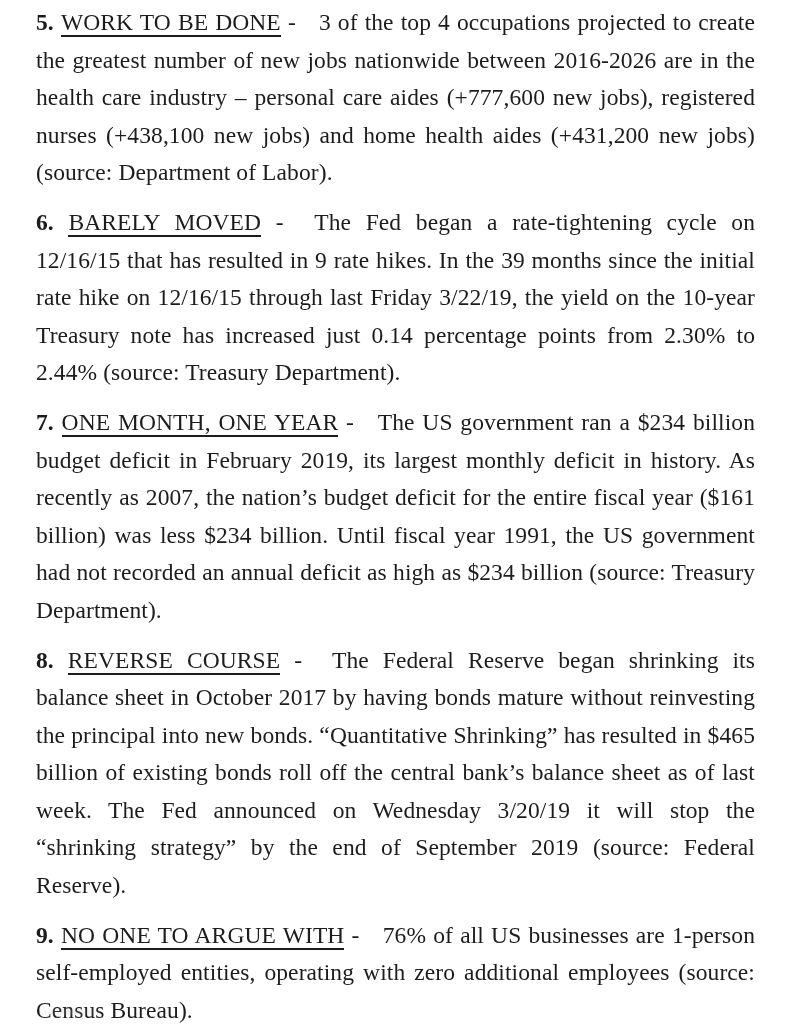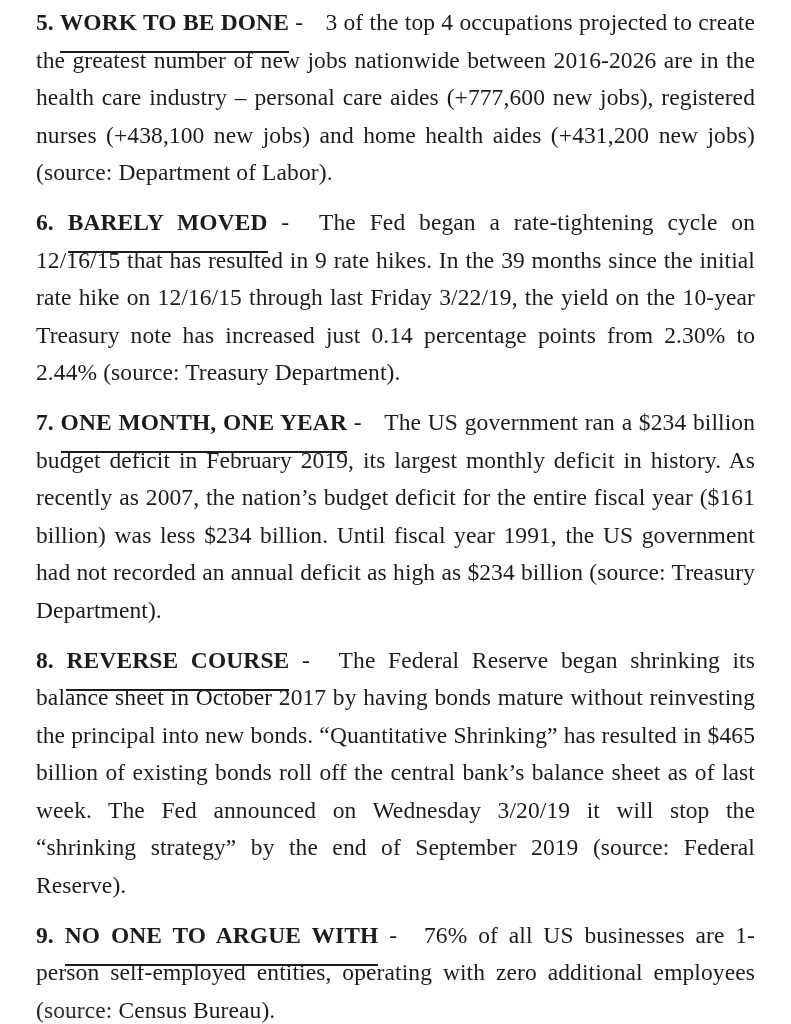--- a/index.html
+++ b/index.html
@@ -24,23 +24,23 @@
     margin: 0 0 12px 0;
     font-size: 23.5px;
     line-height: 37.6px;
     text-align: justify;
     letter-spacing: 0.1px;
   }
   .item-number {
     font-weight: bold;
   }
   .item-heading {
-    font-weight: bold;
+    font-weight: normal;
     border-bottom: 2.5px solid #1c1c1c;
-    padding-bottom: 16px;
+    padding-bottom: 0px;
   }
   .item-separator {
     font-weight: normal;
   }
   .item-body {
     font-weight: normal;
     margin-left: 16px;
   }
   .bottom-smudge {
     position: absolute;

